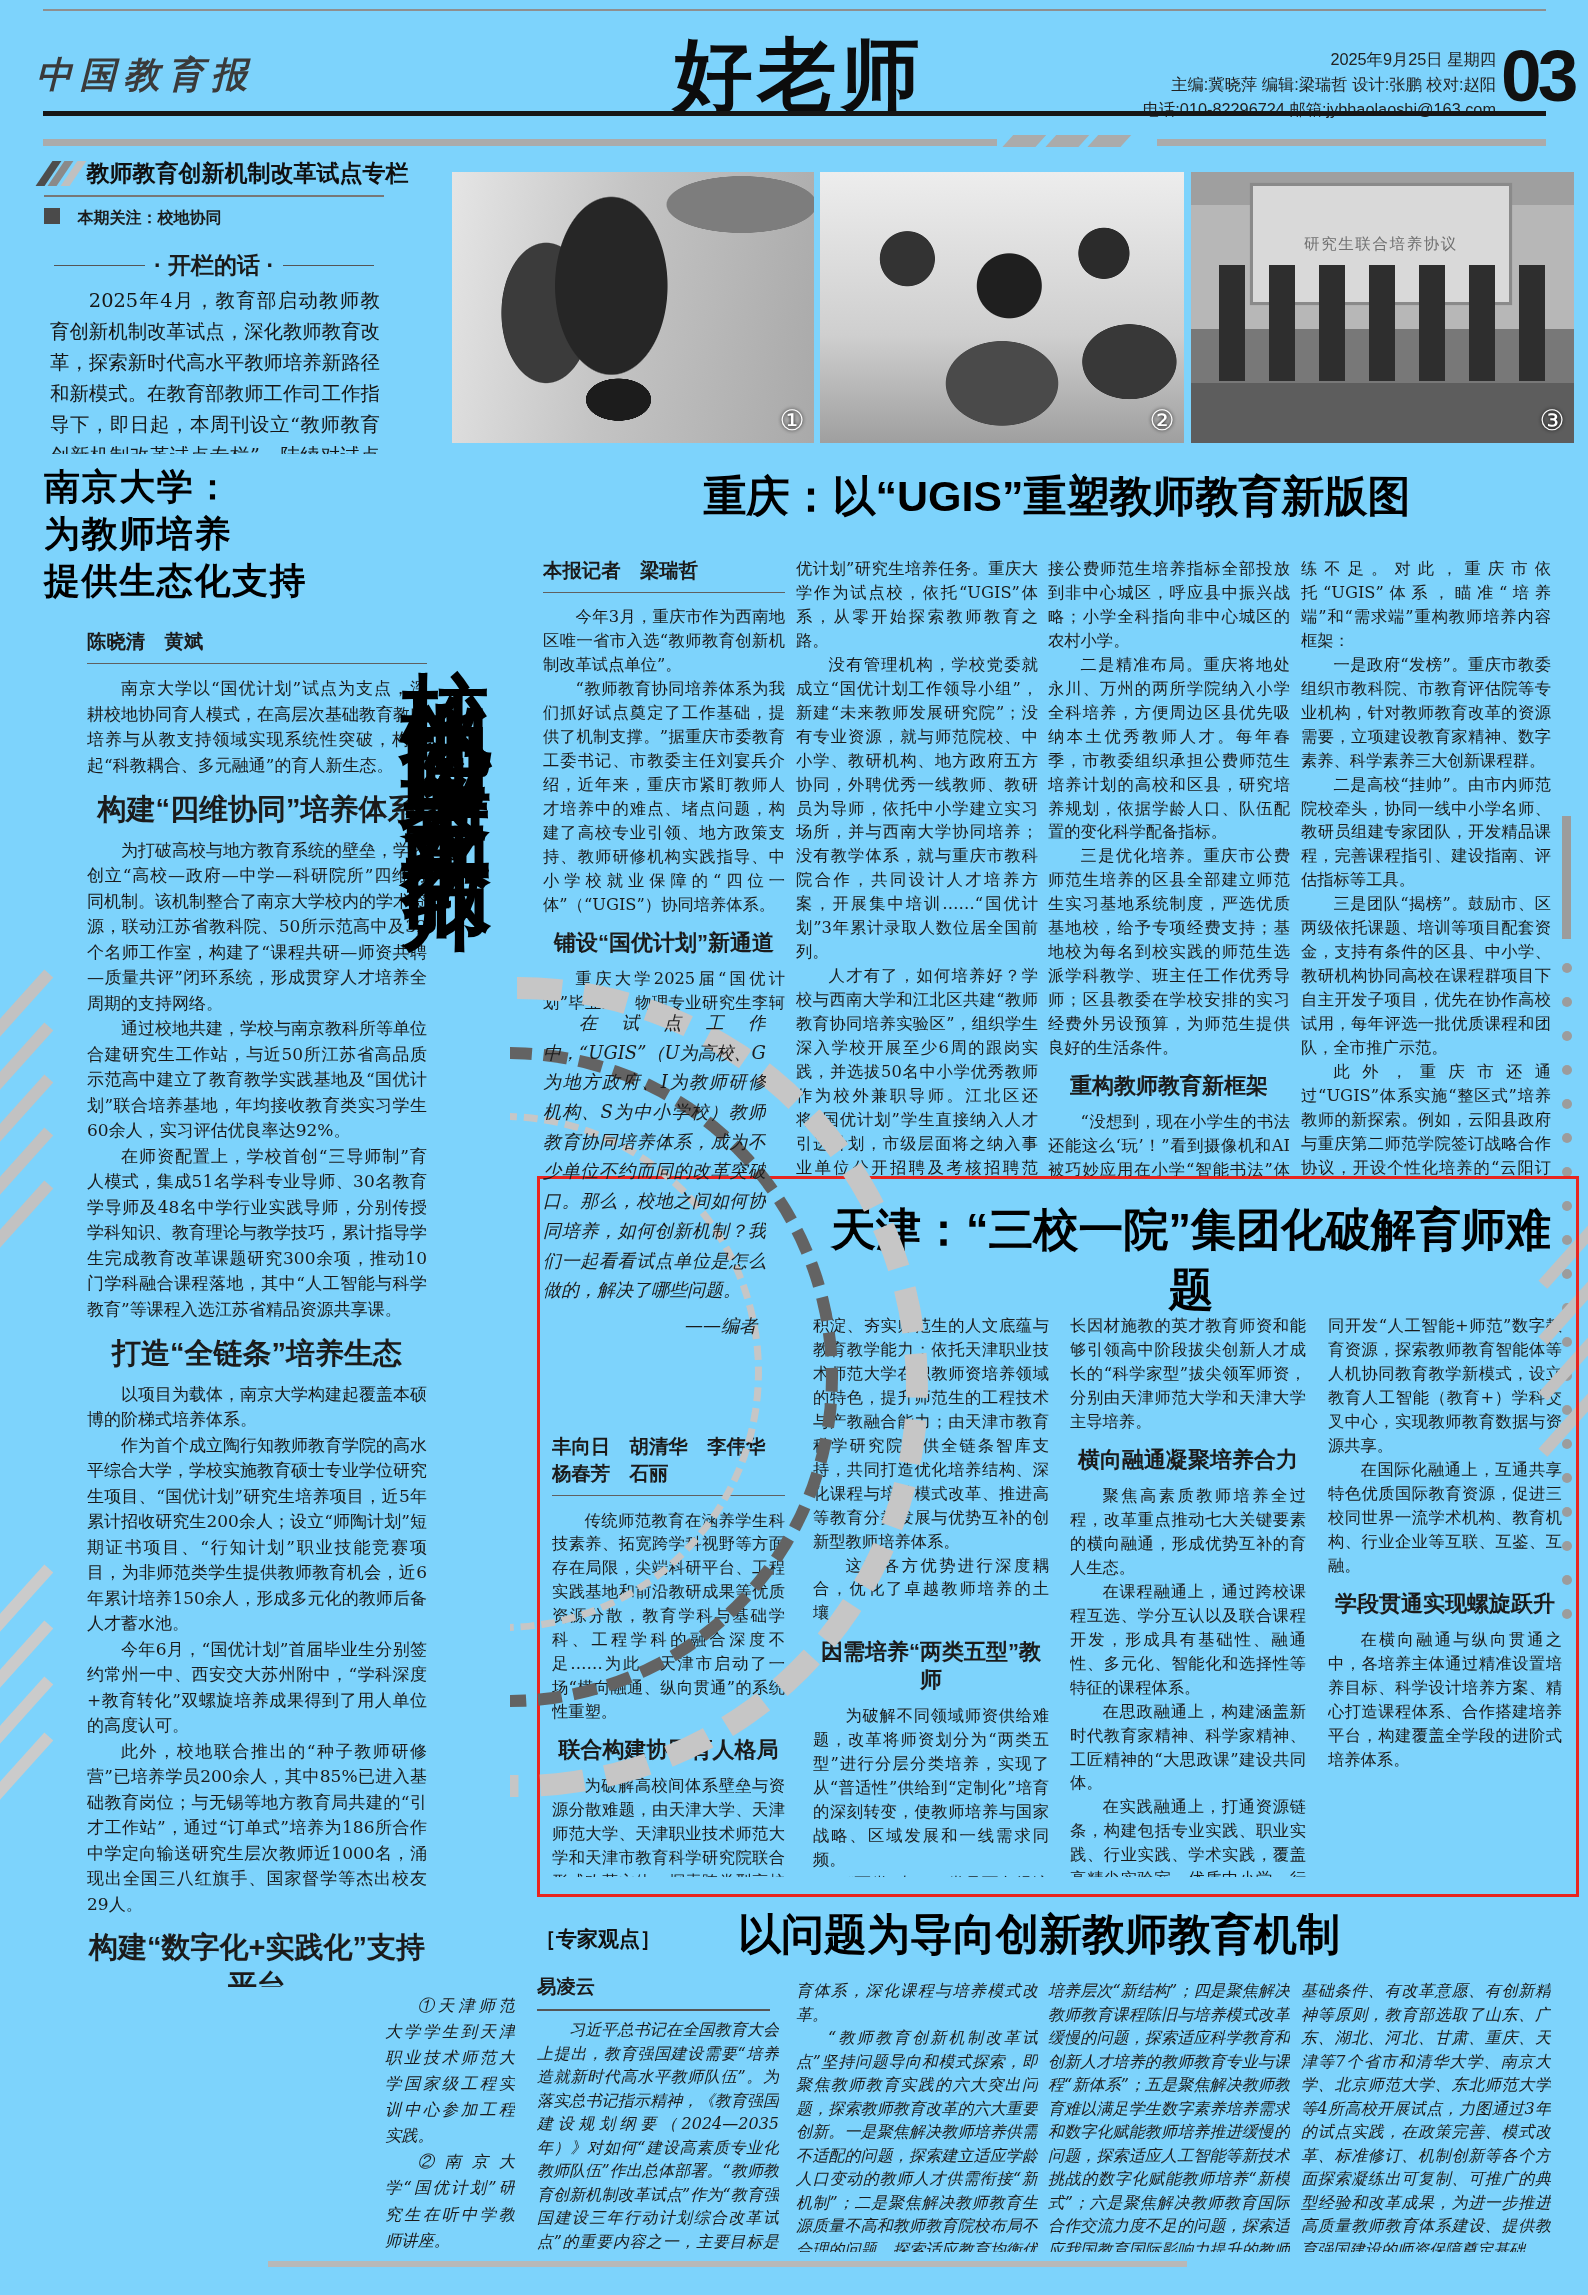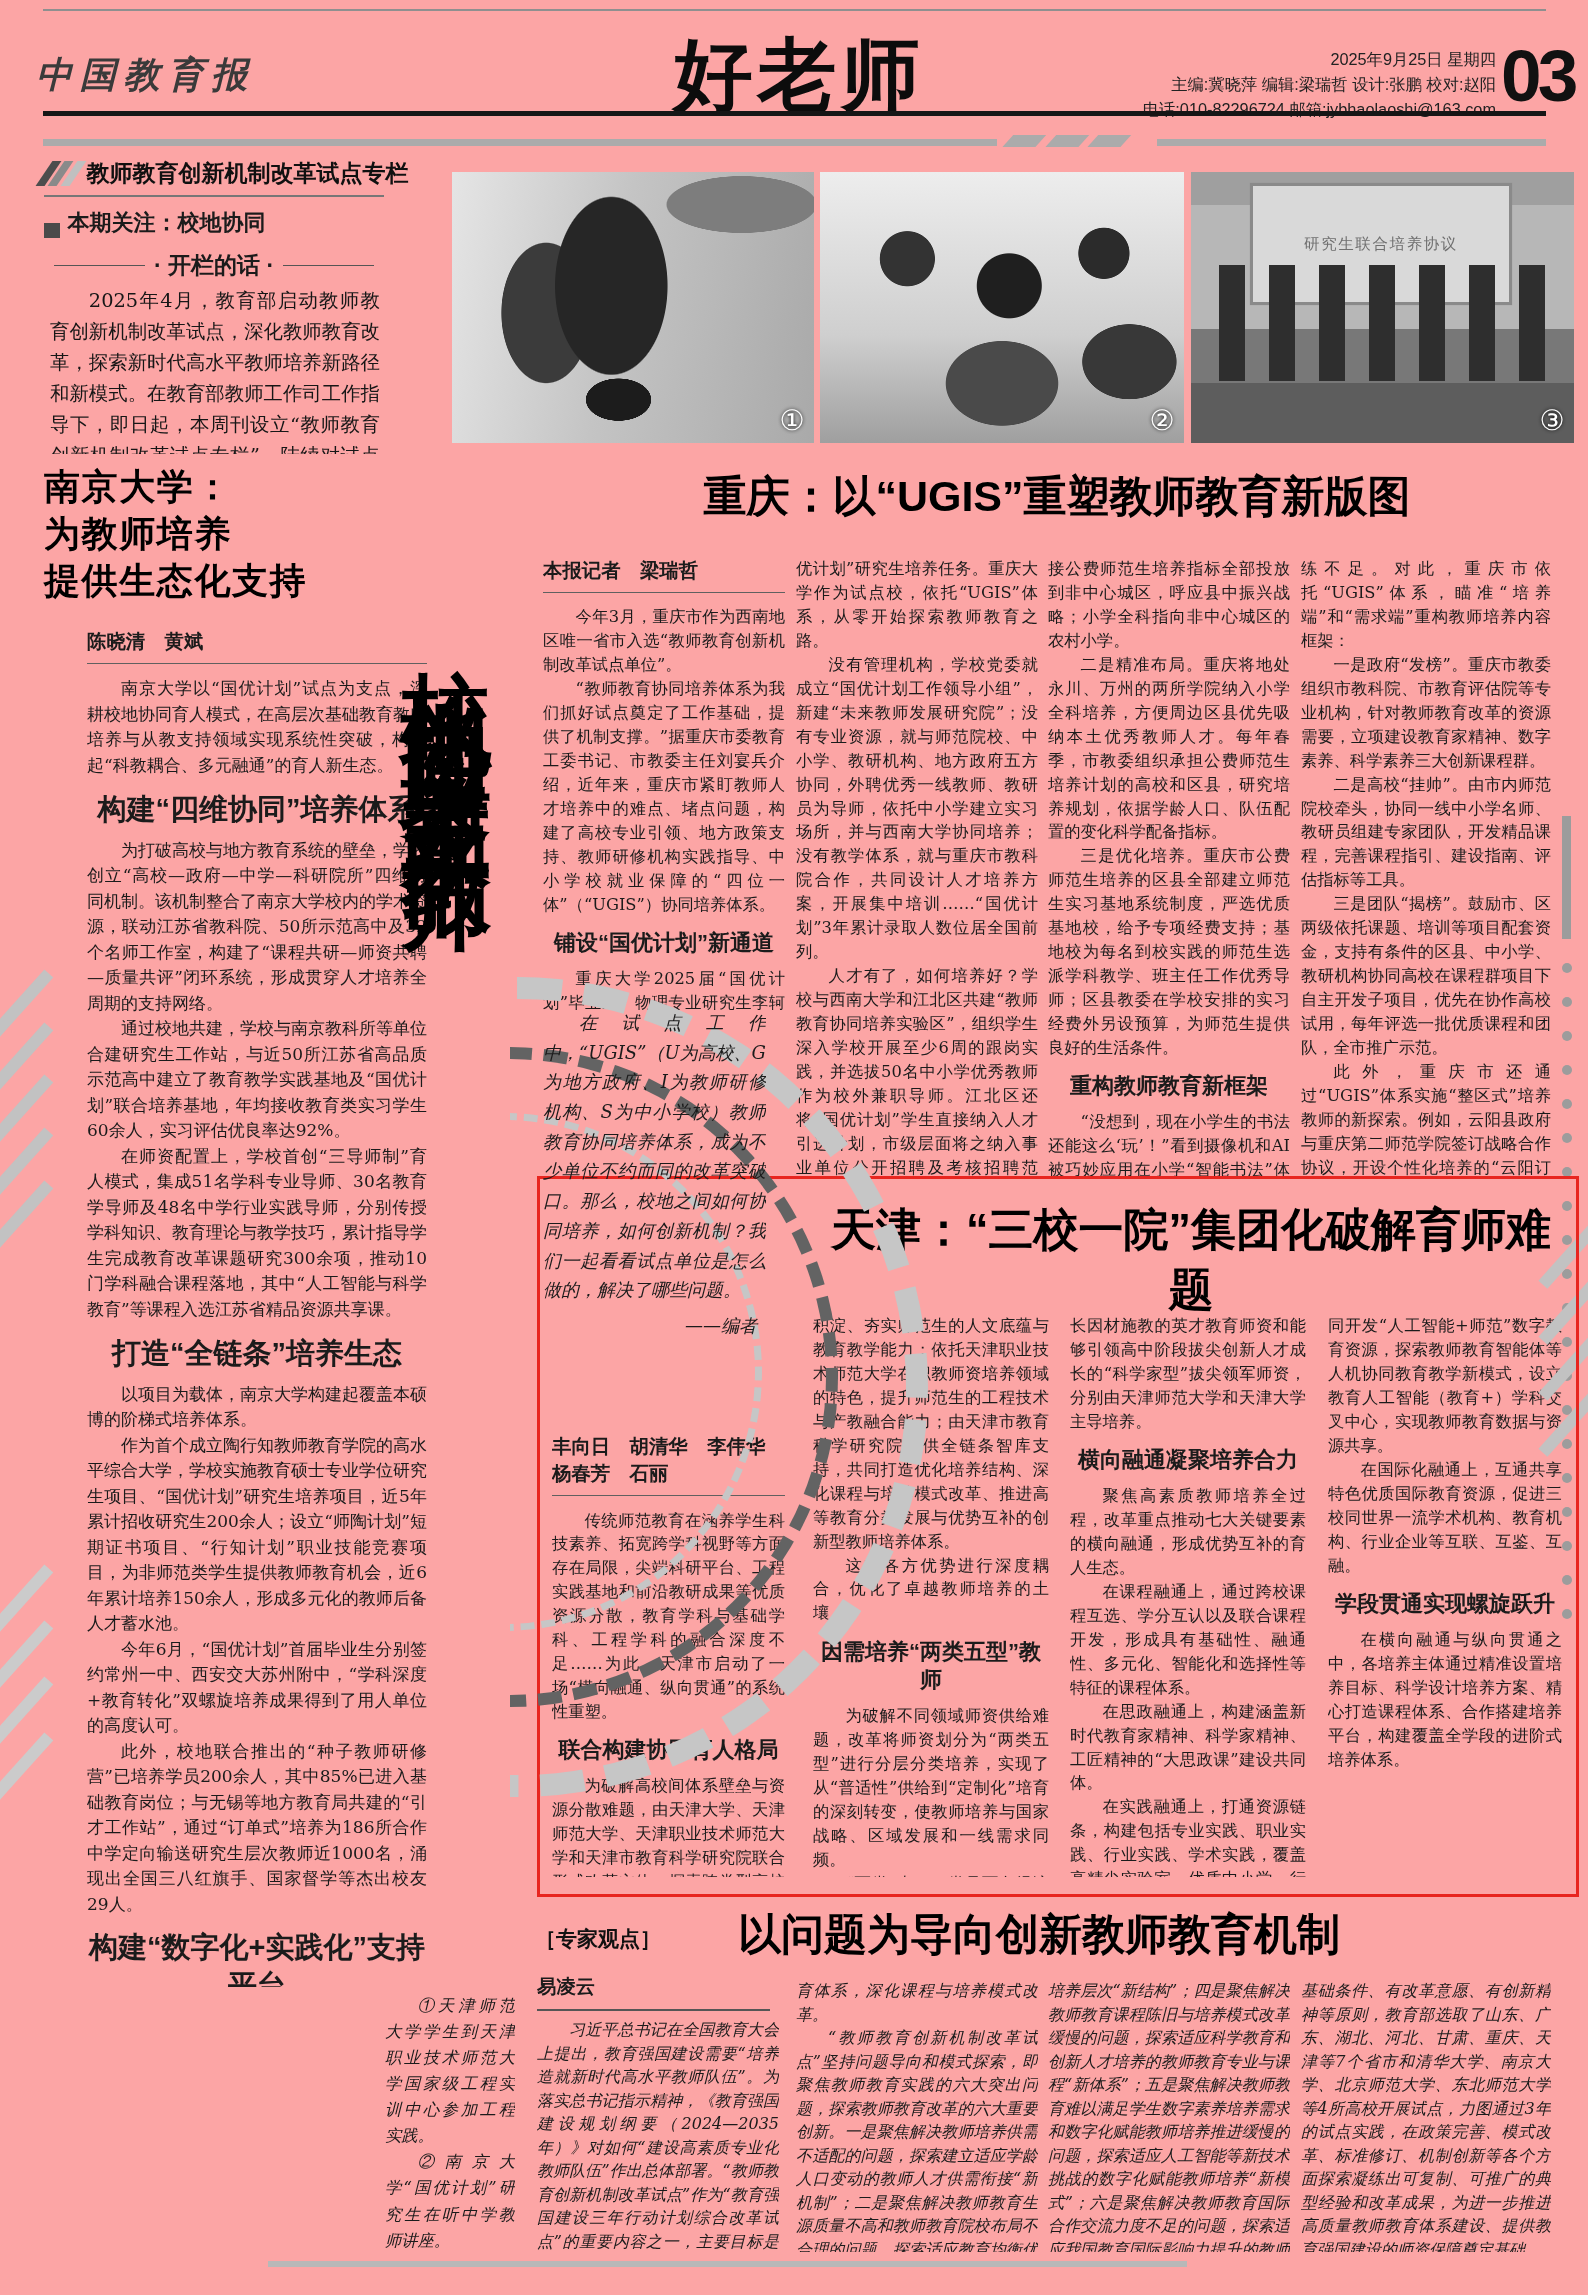--- a/index.html
+++ b/index.html
@@ -1,16 +1,16 @@
 <!DOCTYPE html>
 <html style="font-size:12.4px"><head>
 <meta charset="utf-8">
 <style>
   html,body{margin:0;padding:0;background:#e9e9e6;}
-  .page{position:relative;width:1588px;height:2295px;background:#fca5a5;overflow:hidden;
+  .page{position:relative;width:1588px;height:2295px;background:#7dd3fc;overflow:hidden;
         font-family:"DejaVu Serif",serif;color:#1b1b1b;margin:0 auto;}
   .abs{position:absolute;}
 
   
   .top-hairline{left:43px;top:9.3px;width:1503px;height:1.6px;background:#8f8f8f;}
   .masthead{left:36px;top:51px;font-family:"DejaVu Serif",serif;font-style:italic;font-weight:bold;
             font-size:36px;letter-spacing:7.8px;color:#3a3a3a;}
   .edition-title{left:636px;top:23px;width:326px;text-align:center;font-family:"DejaVu Serif",serif;
                  font-weight:bold;font-size:79px;letter-spacing:4.7px;color:#0c0c0c;}
   .header-meta{right:92px;top:47px;text-align:right;font-family:"Liberation Sans",sans-serif;
@@ -22,22 +22,22 @@
   .gslash{top:135px;width:33px;height:11.6px;background:#ababab;transform:skewX(-42deg);}
 
   
   .panel-head{left:44px;top:158px;display:flex;align-items:center;gap:9.3px;}
   .ph-icon{display:flex;gap:3.9px;}
   .ph-icon i{display:block;width:8.5px;height:25px;transform:skewX(-34deg);}
   .ph-icon i:nth-child(1){background:#4d4d4d;} .ph-icon i:nth-child(2){background:#8a8a8a;}
   .ph-icon i:nth-child(3){background:#c0c0c0;}
   .panel-title{font-family:"Liberation Sans",sans-serif;font-weight:900;font-size:23px;color:#101010;}
   .panel-rule{left:44px;top:195px;width:340px;height:1.6px;background:#777;}
-  .focus-line{left:44px;top:208px;display:flex;align-items:flex-end;gap:8px;
-              font-family:"Liberation Sans",sans-serif;font-weight:bold;font-size:22px;}
+  .focus-line{left:44px;top:208px;display:flex;align-items:flex-start;gap:18px;
+              font-family:"Liberation Sans",sans-serif;font-weight:bold;font-size:16px;}
   .focus-sq{width:15.5px;height:15.5px;background:#4a4a4a;}
   .intro-head{left:54px;top:250px;width:320px;display:flex;align-items:center;gap:9.3px;
               font-family:"Liberation Sans",sans-serif;font-weight:bold;font-size:23px;}
   .intro-head .ln{flex:1;height:1.6px;background:#555;}
   .intro-body{left:50px;top:285px;width:330px;height:169px;overflow:hidden;font-size:19.4px;
               line-height:1.6;text-align:justify;text-indent:2em;color:#161616;}
 
   
   .photo{overflow:hidden;background:#b9b9b9;}
   .photo1{left:452px;top:172px;width:362px;height:271px;

